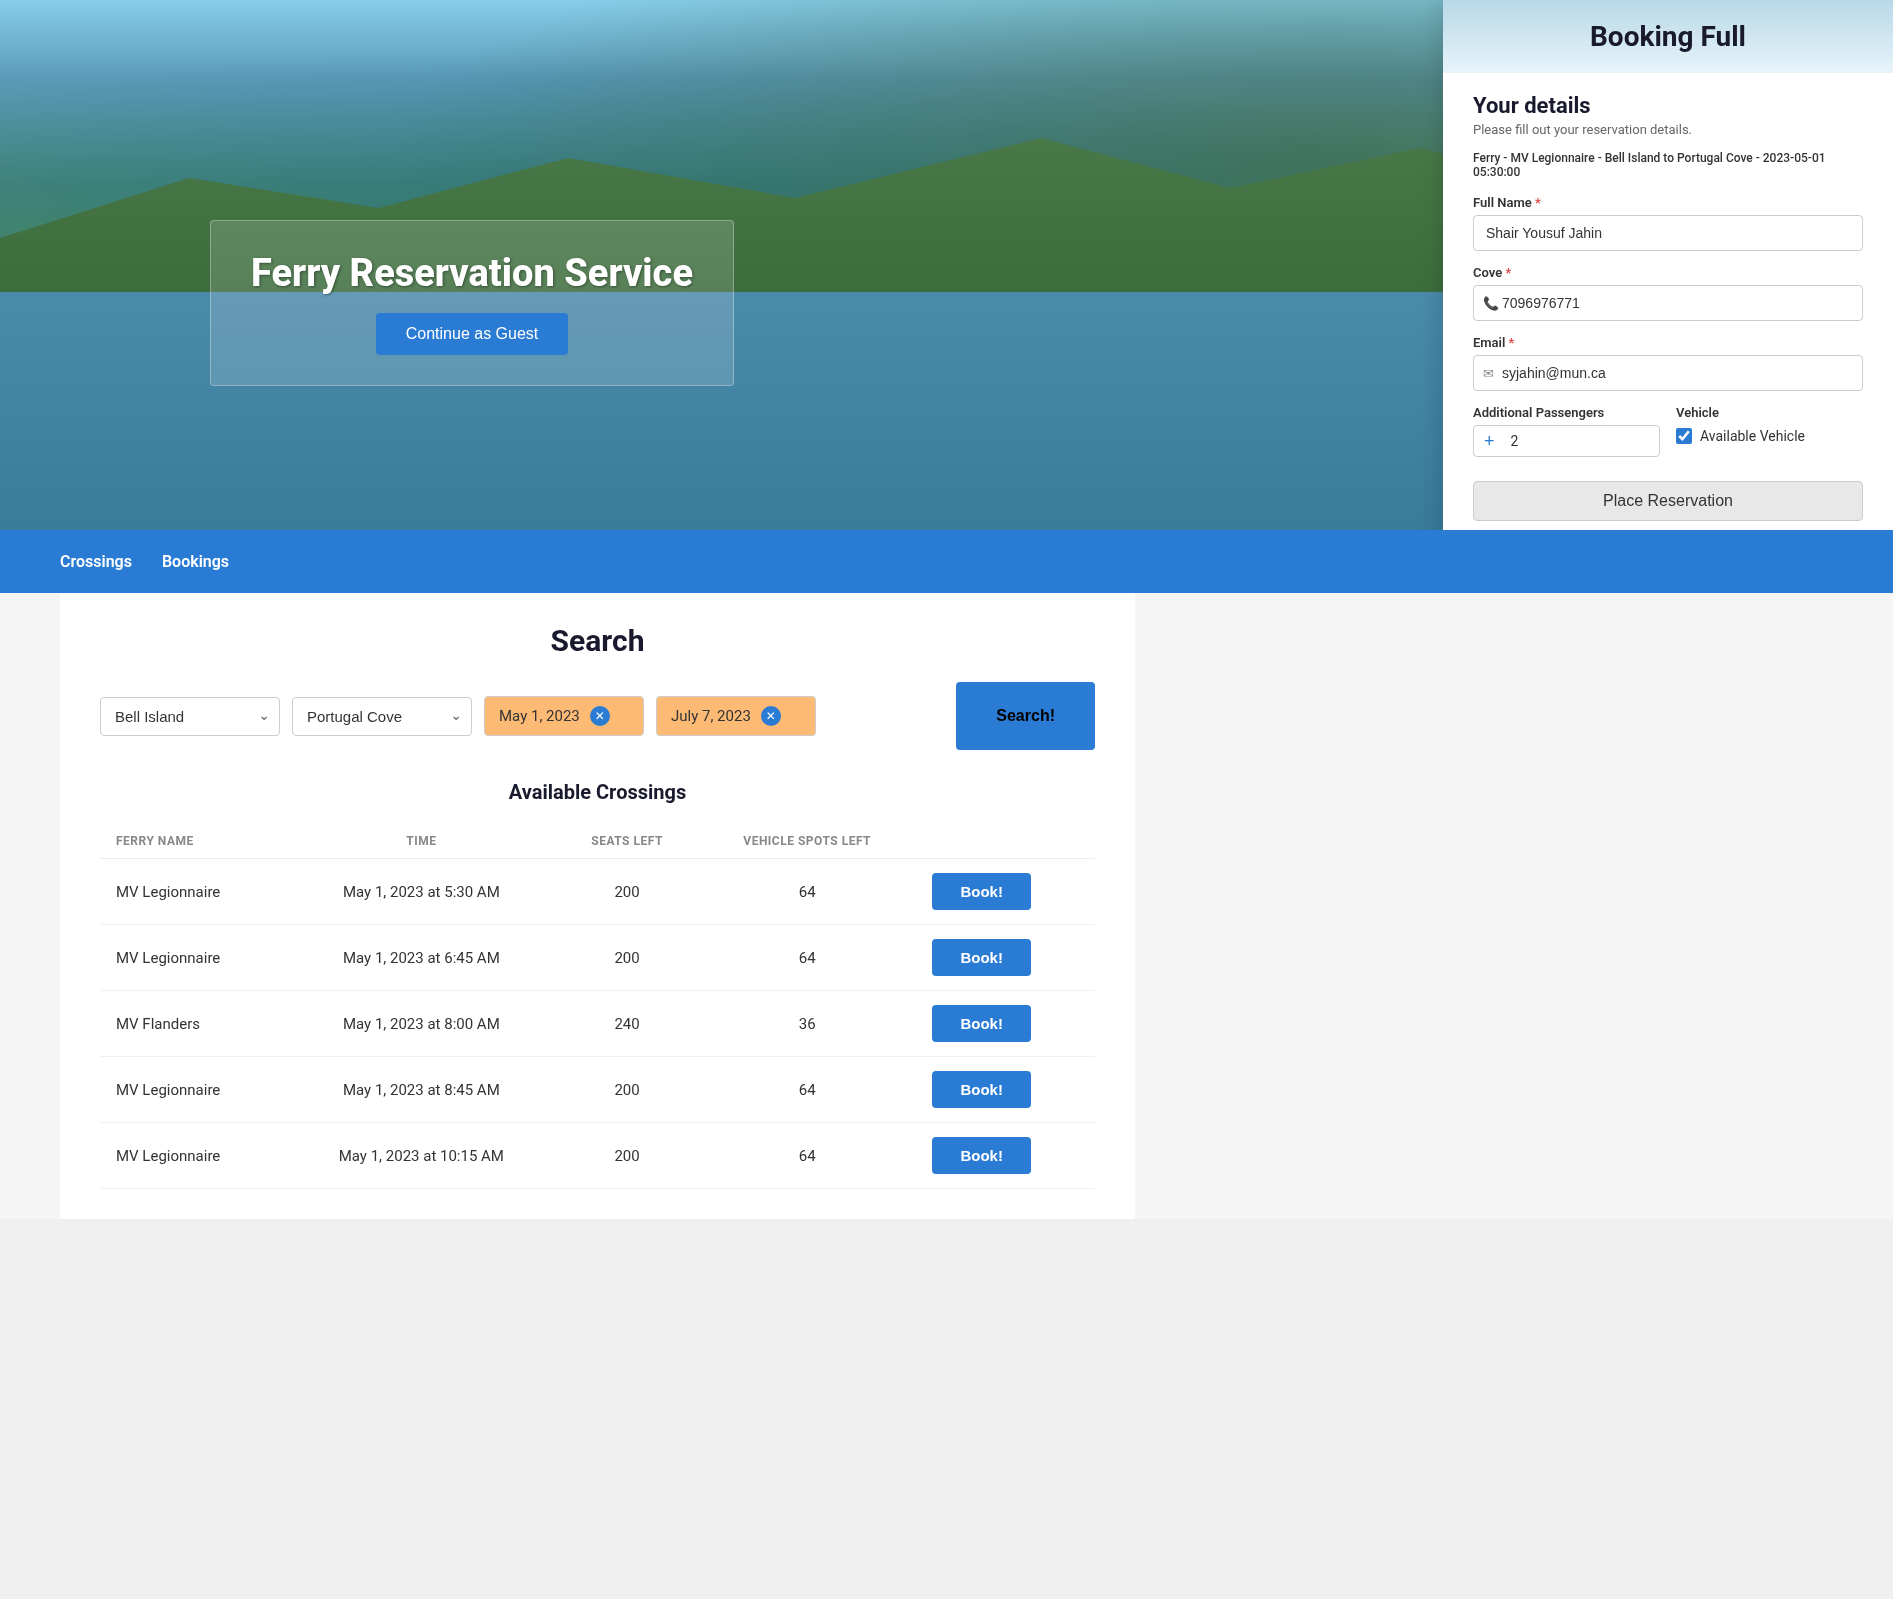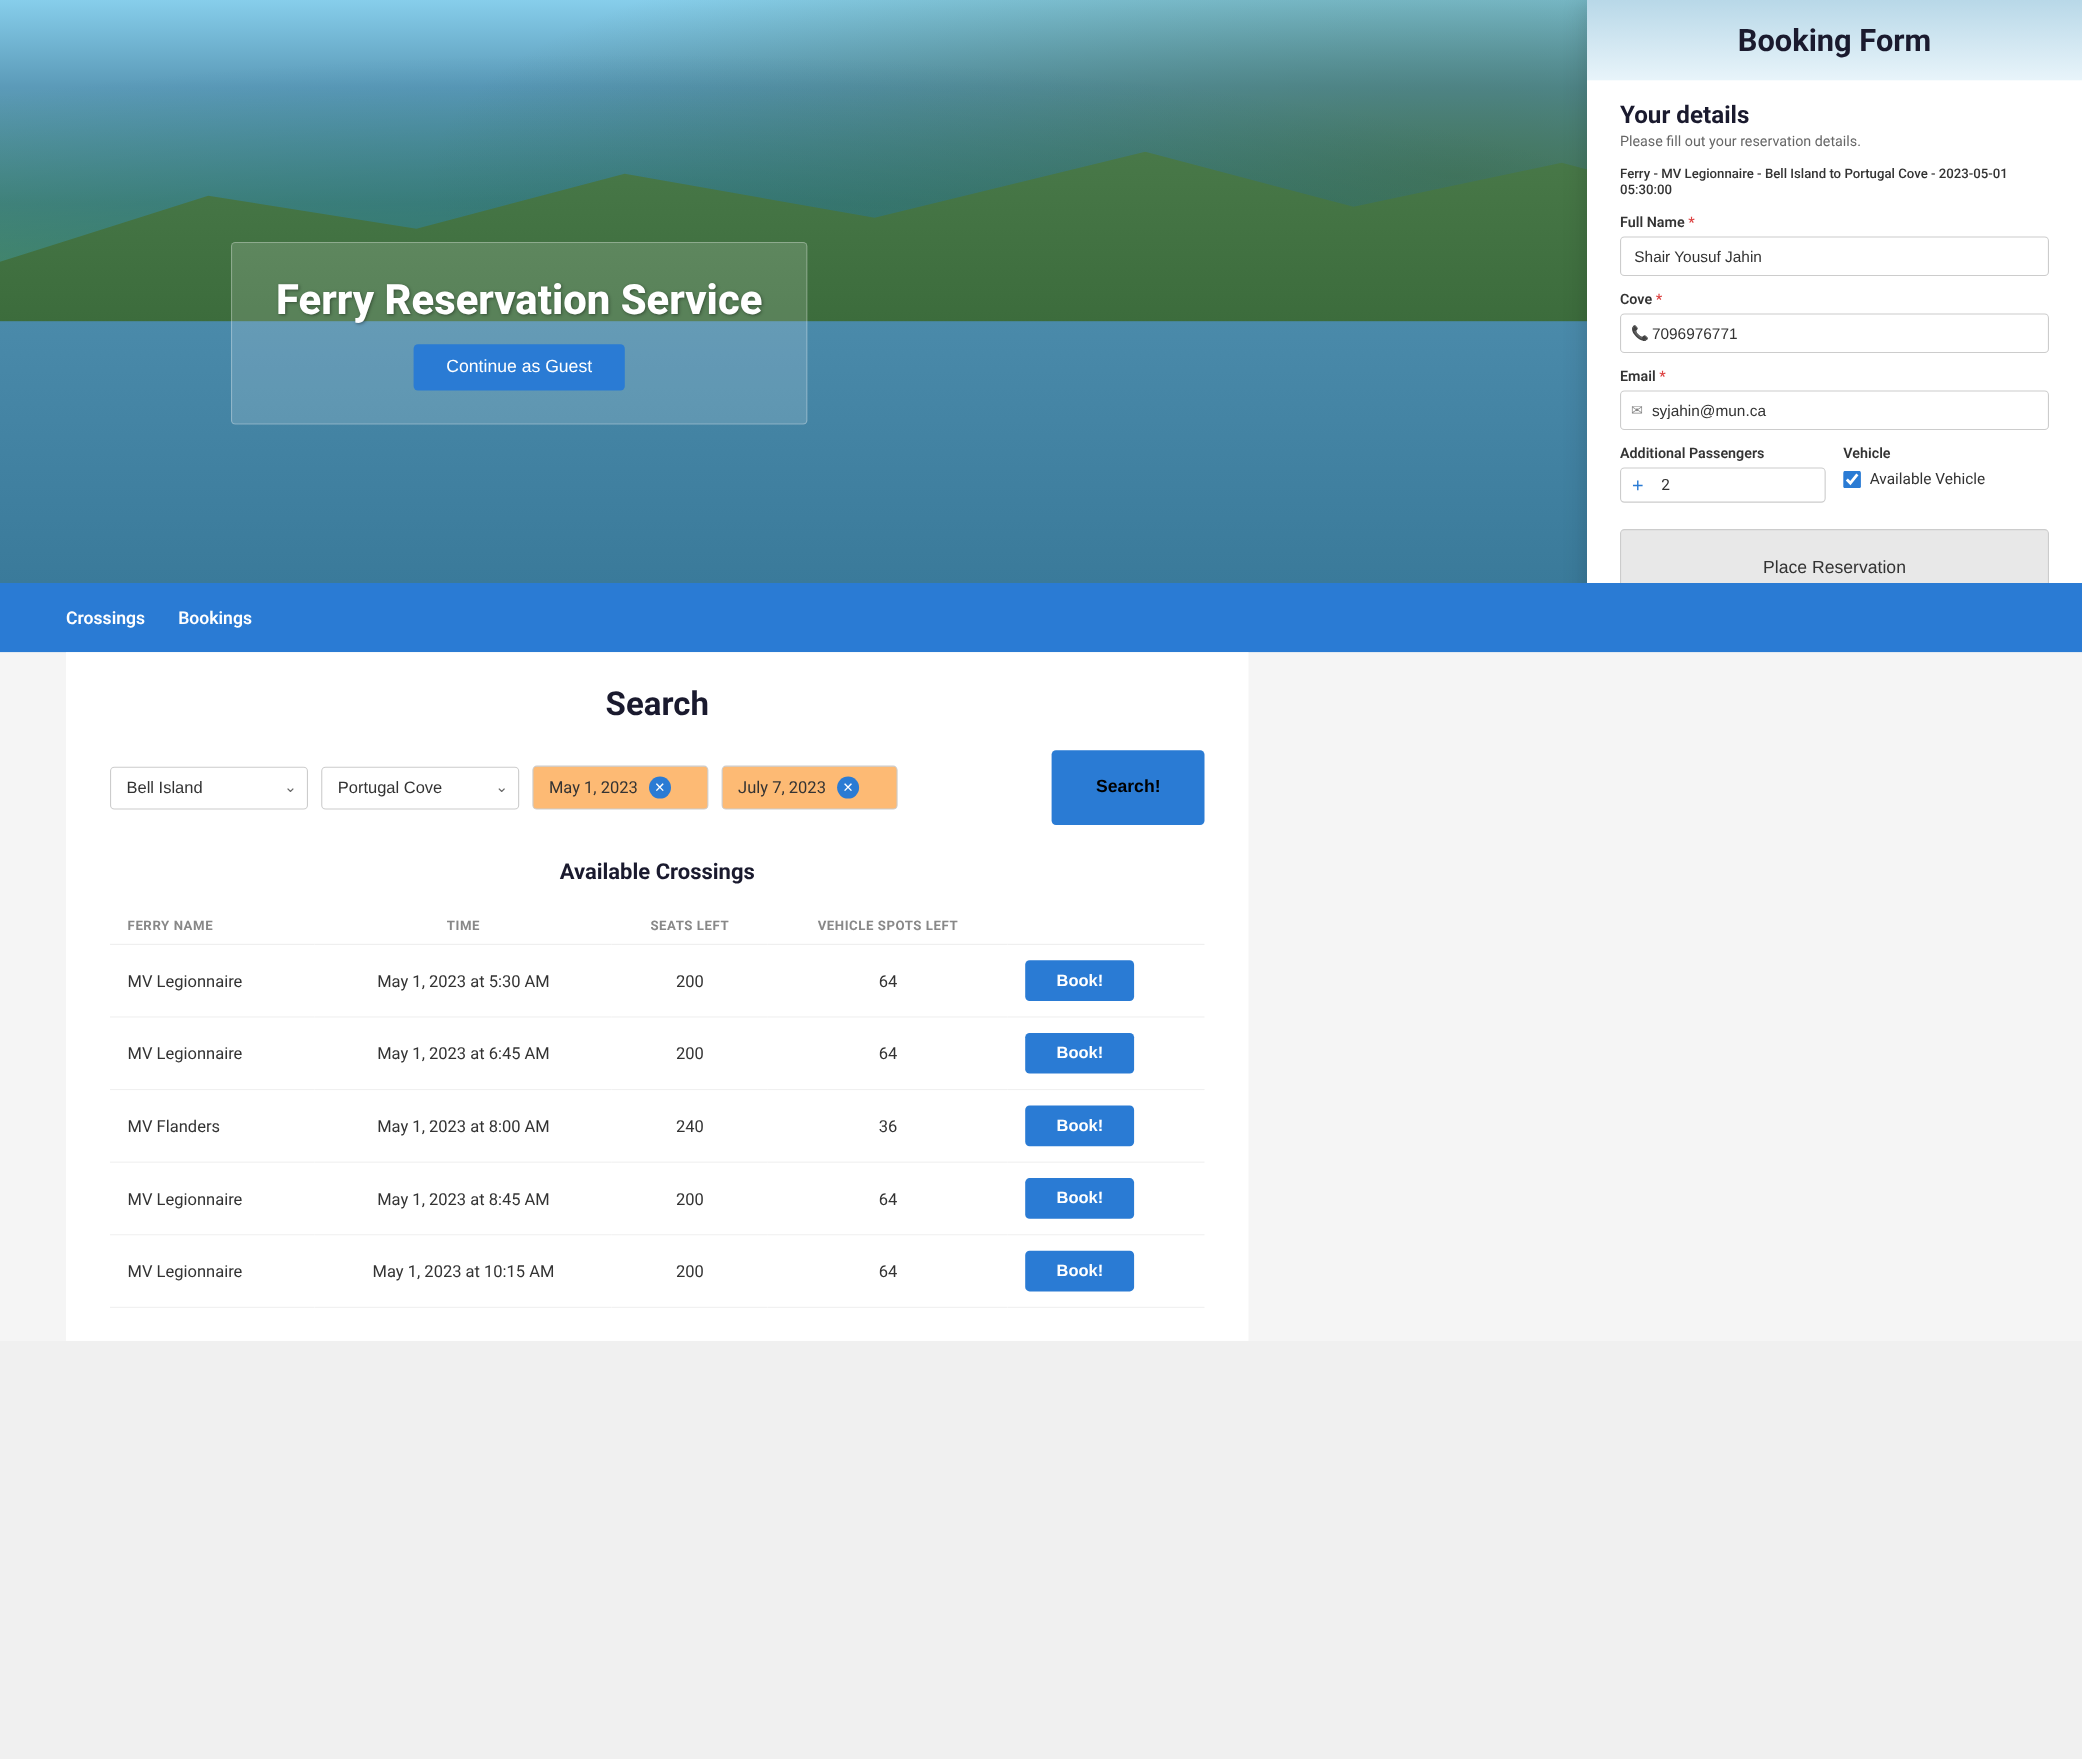--- a/index.html
+++ b/index.html
@@ -182,21 +182,21 @@
       font-size: 14px;
       color: #333;
     }
     .vehicle-checkbox input[type="checkbox"] {
       width: 16px; height: 16px;
       accent-color: #2a7bd4;
     }
     .place-reservation-btn {
       display: block;
       width: 100%;
-      padding: 26px;
+      padding: 10px;
       background: #e8e8e8;
       border: 1px solid #ccc;
       border-radius: 4px;
       font-size: 16px;
       font-weight: 500;
       color: #333;
       cursor: pointer;
       margin-top: 10px;
       text-align: center;
     }
@@ -373,21 +373,21 @@
   <div class="hero-mountain"></div>
   <div class="hero-water"></div>
 
   <div class="hero-overlay">
     <div class="hero-title">Ferry Reservation Service</div>
     <button class="hero-btn">Continue as Guest</button>
   </div>
 
   <div class="booking-panel">
     <div class="booking-panel-header">
-      <h2>Booking Form</h2>
+      <h2>Booking Full</h2>
     </div>
 
     <div class="form-section-title">Your details</div>
     <div class="form-section-subtitle">Please fill out your reservation details.</div>
     <div class="form-ferry-info">Ferry - MV Legionnaire - Bell Island to Portugal Cove - 2023-05-01 05:30:00</div>
 
     <div class="form-group">
       <label class="form-label">
         <span>Full Name</span>
         <span class="required"> *</span>

